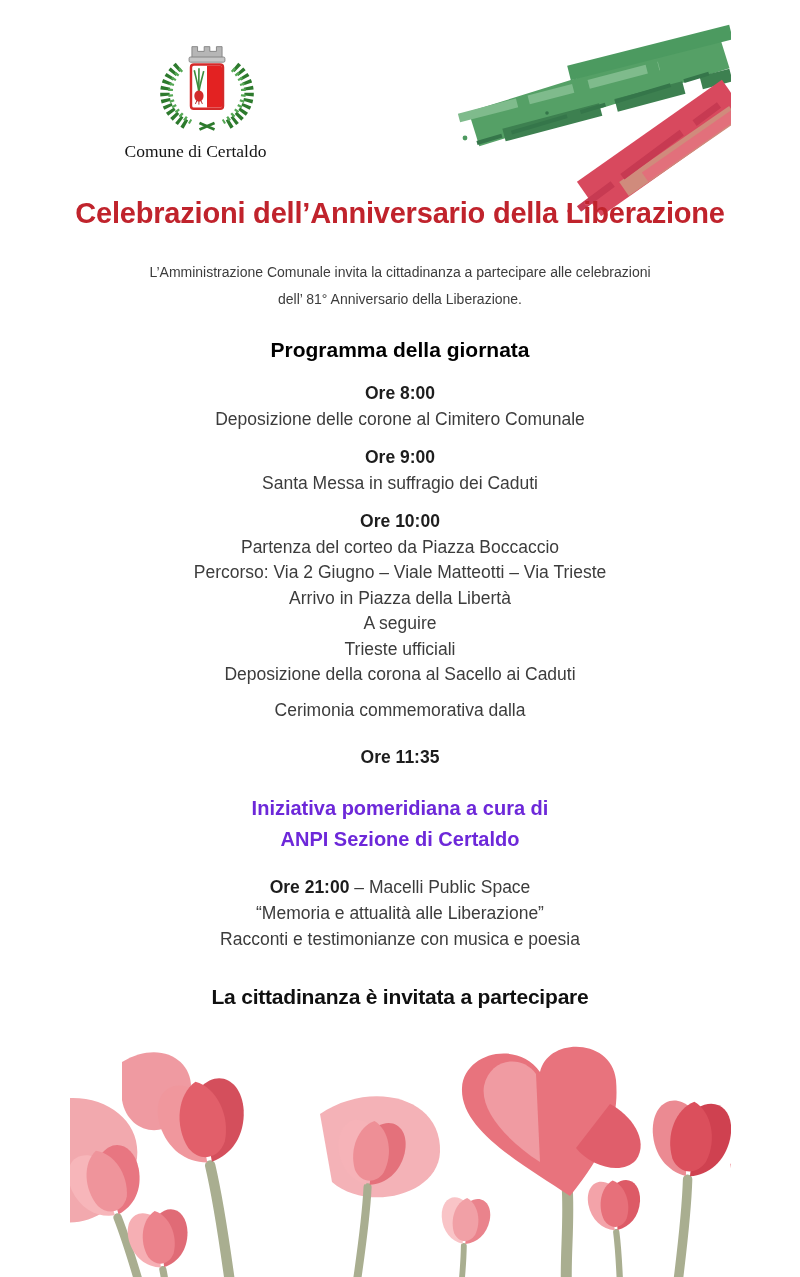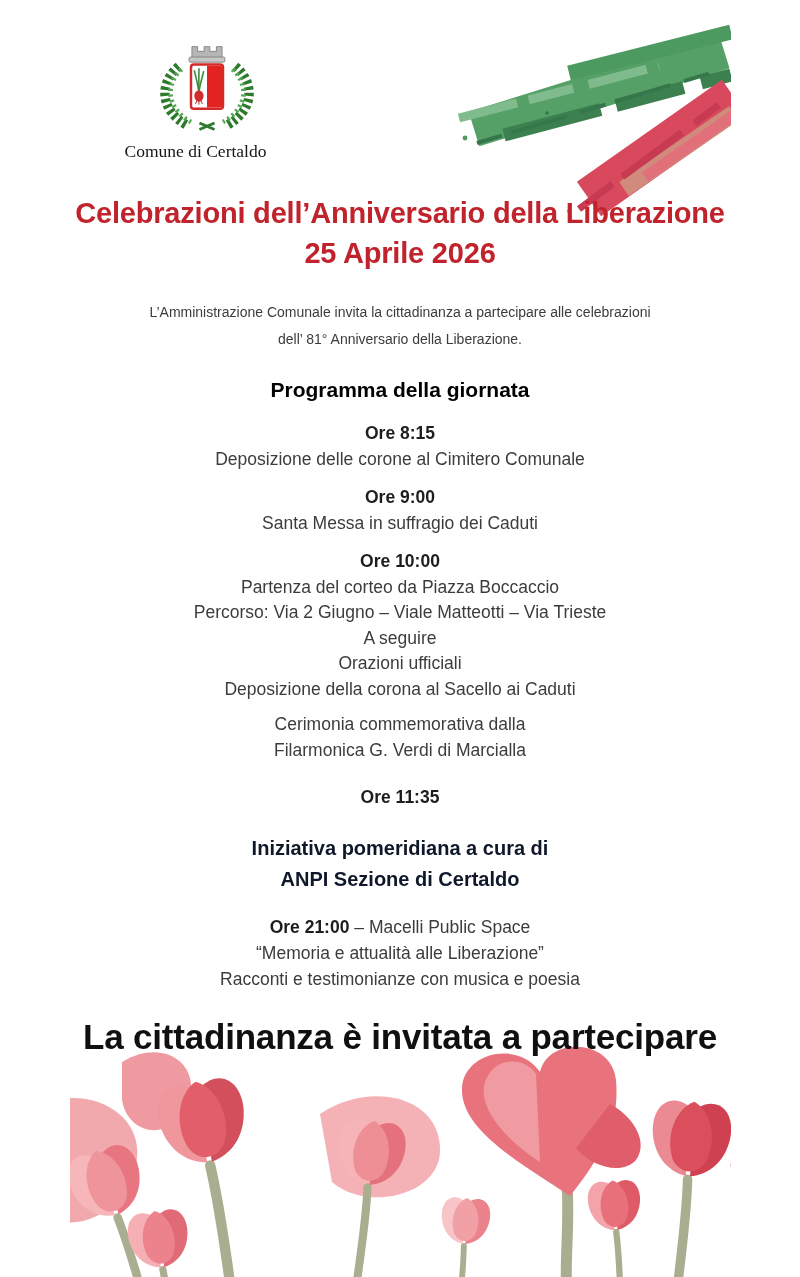--- a/index.html
+++ b/index.html
@@ -24,25 +24,25 @@
   .center-col{position:relative;text-align:center;padding-top:176px;}
   .title{margin:0;font-size:29px;line-height:40px;font-weight:700;color:#c0232c;letter-spacing:-0.2px;}
   .intro{margin-top:26px;font-size:14px;line-height:27px;color:#3c3c3c;}
   .program-heading{margin-top:22px;font-size:21px;line-height:30px;font-weight:700;color:#000000;}
   .events{margin-top:16px;font-size:17.5px;line-height:25.5px;color:#3c3c3c;}
   .event{margin-top:13px;}
   .event:first-child{margin-top:0;}
   .event-time{font-weight:700;color:#1d1d1d;}
   .band-note{margin-top:10px;font-size:17.5px;line-height:25.5px;color:#3c3c3c;}
   .event-late{margin-top:22px;}
-  .afternoon-heading{margin-top:22px;font-size:20px;line-height:31px;font-weight:700;color:#0f172a;}
+  .afternoon-heading{margin-top:22px;font-size:20px;line-height:31px;font-weight:700;color:#6d28d9;}
   .afternoon-lines{margin-top:19px;font-size:17.5px;line-height:26px;color:#3c3c3c;}
   .bold-inline{font-weight:700;color:#1d1d1d;}
   .keep-space{white-space:pre-wrap;}
-  .invitation{position:relative;z-index:2;margin-top:25px;font-size:35px;line-height:40px;font-weight:700;color:#101010;letter-spacing:-0.2px;}
+  .invitation{position:relative;z-index:2;margin-top:25px;font-size:21px;line-height:40px;font-weight:700;color:#101010;letter-spacing:-0.2px;}
   
   .flowers-svg{position:absolute;left:0;bottom:0;width:800px;height:250px;pointer-events:none;z-index:1;}
 </style>
 </head>
 <body>
 
 <div class="page">
 
   <div class="crest-wrap">
     <svg class="crest-svg" width="114" height="98" viewBox="0 0 120 104" aria-hidden="true">
@@ -93,54 +93,53 @@
       <path d="M226,160 L315,98" stroke="#e2707b" stroke-width="11" stroke-dasharray="110"></path>
       <circle cx="168" cy="186" r="2.6" fill="#d8495e"></circle>
       <circle cx="150" cy="194" r="1.8" fill="#c73a52"></circle>
     </g>
   </svg>
 
   <div class="center-col">
 
     <h1 class="title">
       <div>Celebrazioni dell’Anniversario della Liberazione</div>
-      <div>25 Aprile 2026</div>
     </h1>
 
     <div class="intro">
       <div>L’Amministrazione Comunale invita la cittadinanza a partecipare alle celebrazioni</div>
       <div>dell’ 81° Anniversario della Liberazione.</div>
     </div>
 
     <div class="program-heading">Programma della giornata</div>
 
     <div class="events">
 
       <div class="event">
-        <div class="event-time">Ore 8:15</div>
+        <div class="event-time">Ore 8:00</div>
         <div class="event-line">Deposizione delle corone al Cimitero Comunale</div>
       </div>
 
       <div class="event">
         <div class="event-time">Ore 9:00</div>
         <div class="event-line">Santa Messa in suffragio dei Caduti</div>
       </div>
 
       <div class="event">
         <div class="event-time">Ore 10:00</div>
         <div class="event-line">Partenza del corteo da Piazza Boccaccio</div>
         <div class="event-line">Percorso: Via 2 Giugno – Viale Matteotti – Via Trieste</div>
+        <div class="event-line">Arrivo in Piazza della Libertà</div>
         <div class="event-line">A seguire</div>
-        <div class="event-line">Orazioni ufficiali</div>
+        <div class="event-line">Trieste ufficiali</div>
         <div class="event-line">Deposizione della corona al Sacello ai Caduti</div>
       </div>
 
       <div class="band-note">
         <div>Cerimonia commemorativa dalla</div>
-        <div>Filarmonica G. Verdi di Marcialla</div>
       </div>
 
       <div class="event event-late">
         <div class="event-time">Ore 11:35</div>
       </div>
 
     </div>
 
     <div class="afternoon-heading">
       <div>Iniziativa pomeridiana a cura di</div>

